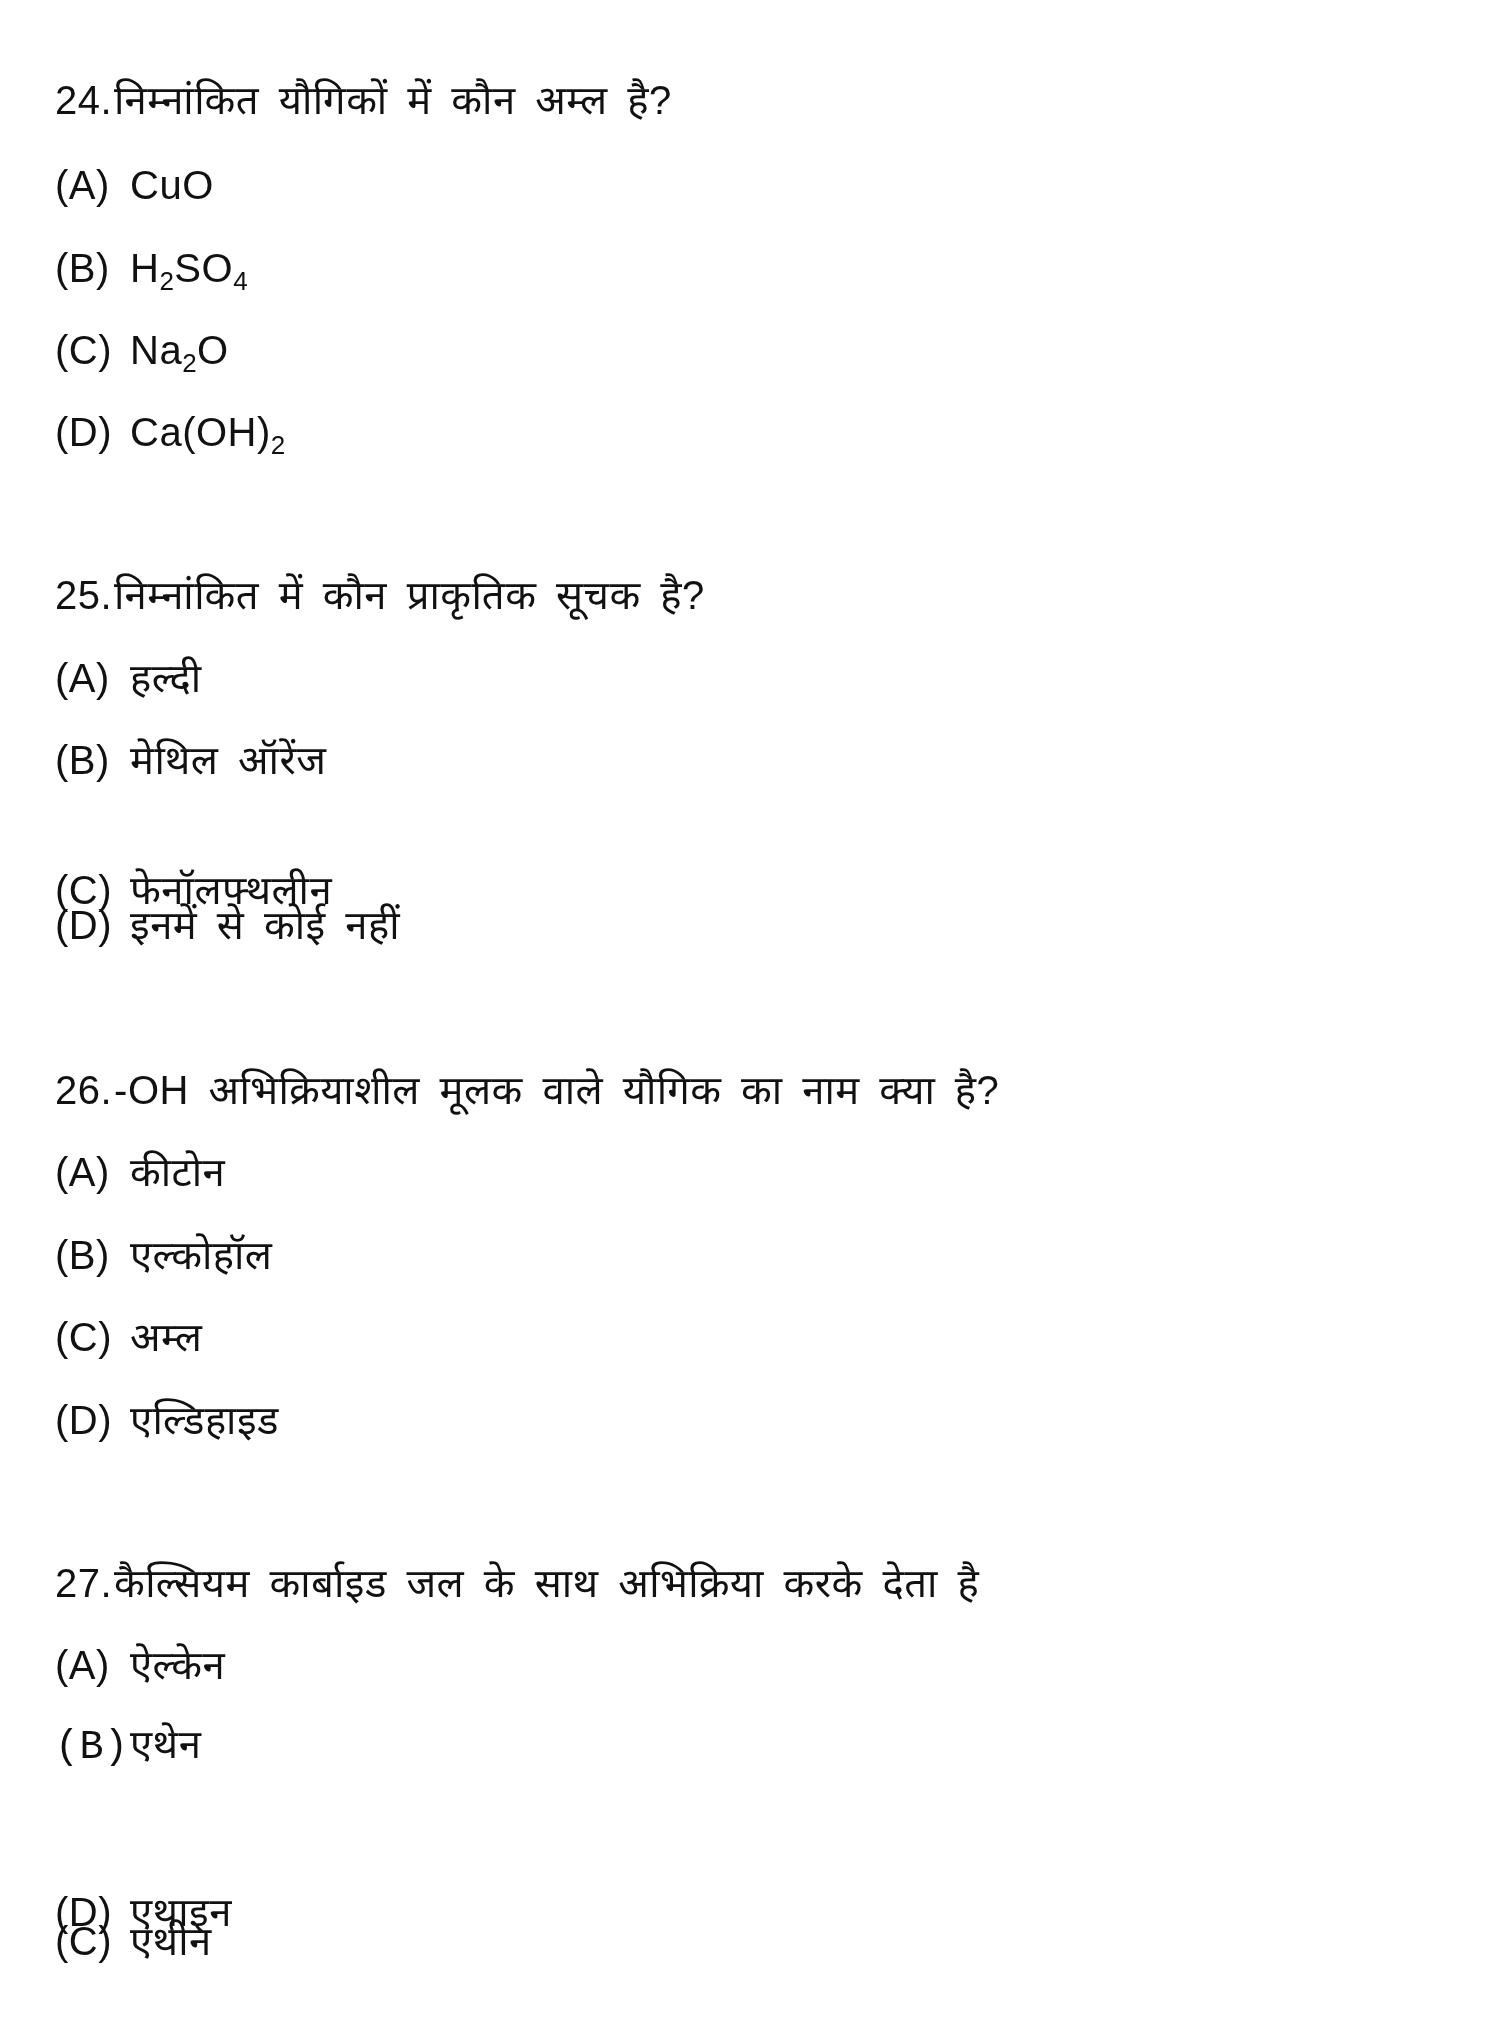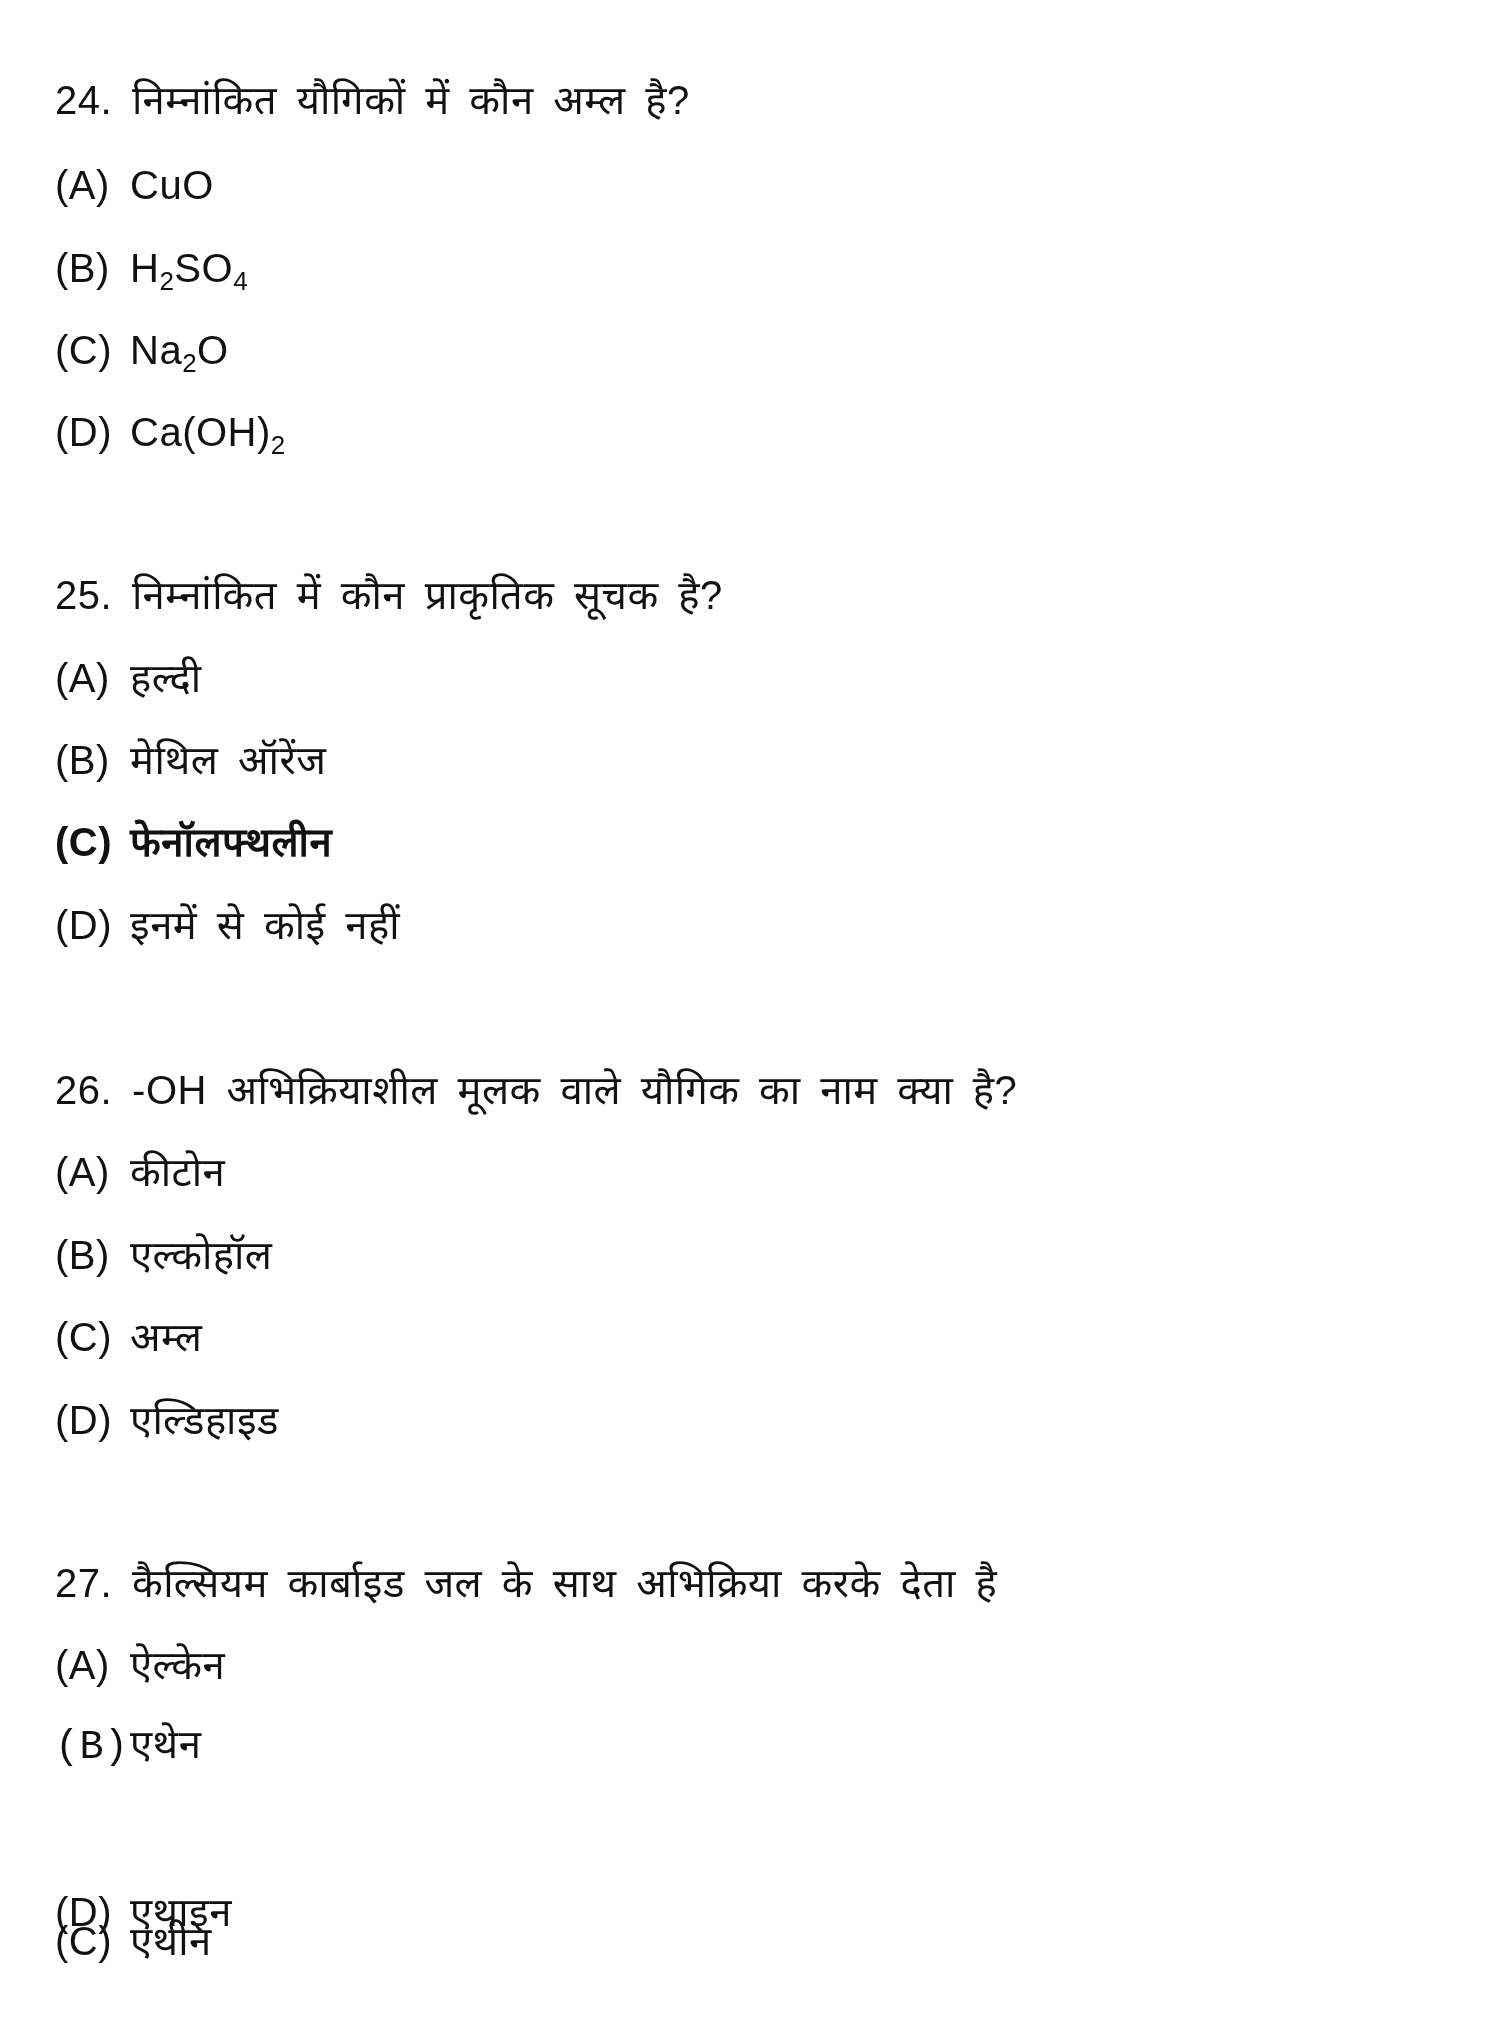--- a/index.html
+++ b/index.html
@@ -31,21 +31,21 @@
       position: absolute;
       left: 55px;
       height: 60px;
       line-height: 60px;
       font-size: 40px;
       white-space: nowrap;
       letter-spacing: 0.5px;
     }
     .q-num {
       display: inline-block;
-      margin-right: 20px;
+      margin-right: 2px;
     }
     .q-text {
       display: inline-block;
       word-spacing: 8px;
     }
     .opt-label {
       display: inline-block;
       width: 75px;
     }
     .opt-text {
@@ -84,21 +84,21 @@
   <div class="question-block">
     <div class="line" style="top:565px;text-align:center;">
       <span class="q-num">25.</span><span class="q-text">निम्नांकित में कौन प्राकृतिक सूचक है?</span>
     </div>
     <div class="line" style="top:648px;text-decoration:underline;">
       <span class="opt-label">(A)</span><span class="opt-text">हल्दी</span>
     </div>
     <div class="line" style="top:730px;">
       <span class="opt-label">(B)</span><span class="opt-text">मेथिल ऑरेंज</span>
     </div>
-    <div class="line" style="top:812px;font-weight:bold;">
+    <div class="line" style="top:860px;">
       <span class="opt-label">(C)</span><span class="opt-text">फेनॉलफ्थलीन</span>
     </div>
     <div class="line" style="top:895px;">
       <span class="opt-label">(D)</span><span class="opt-text">इनमें से कोई नहीं</span>
     </div>
   </div>
 
   <div class="question-block">
     <div class="line" style="top:1060px;">
       <span class="q-num">26.</span><span class="q-text">-OH अभिक्रियाशील मूलक वाले यौगिक का नाम क्या है?</span>

